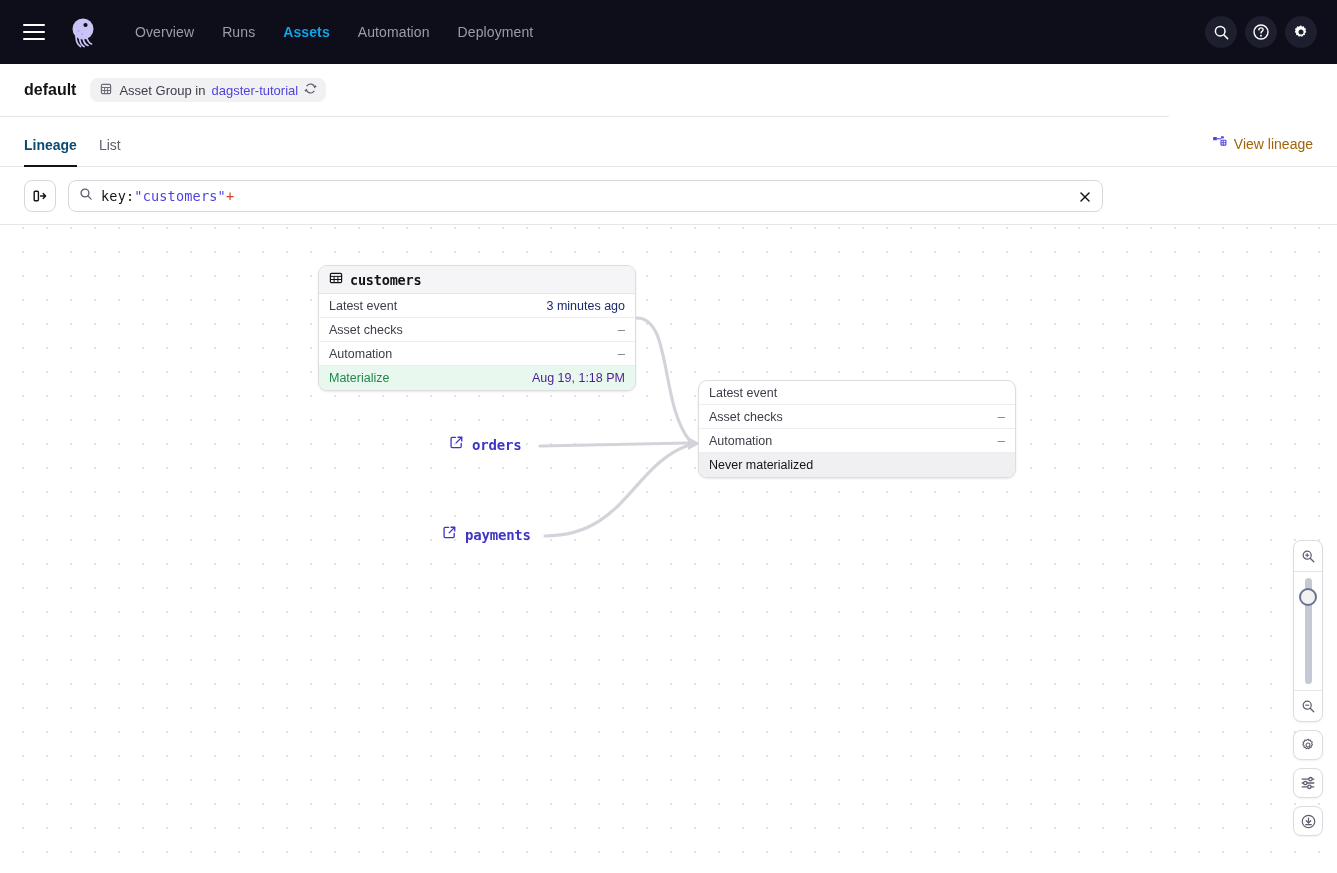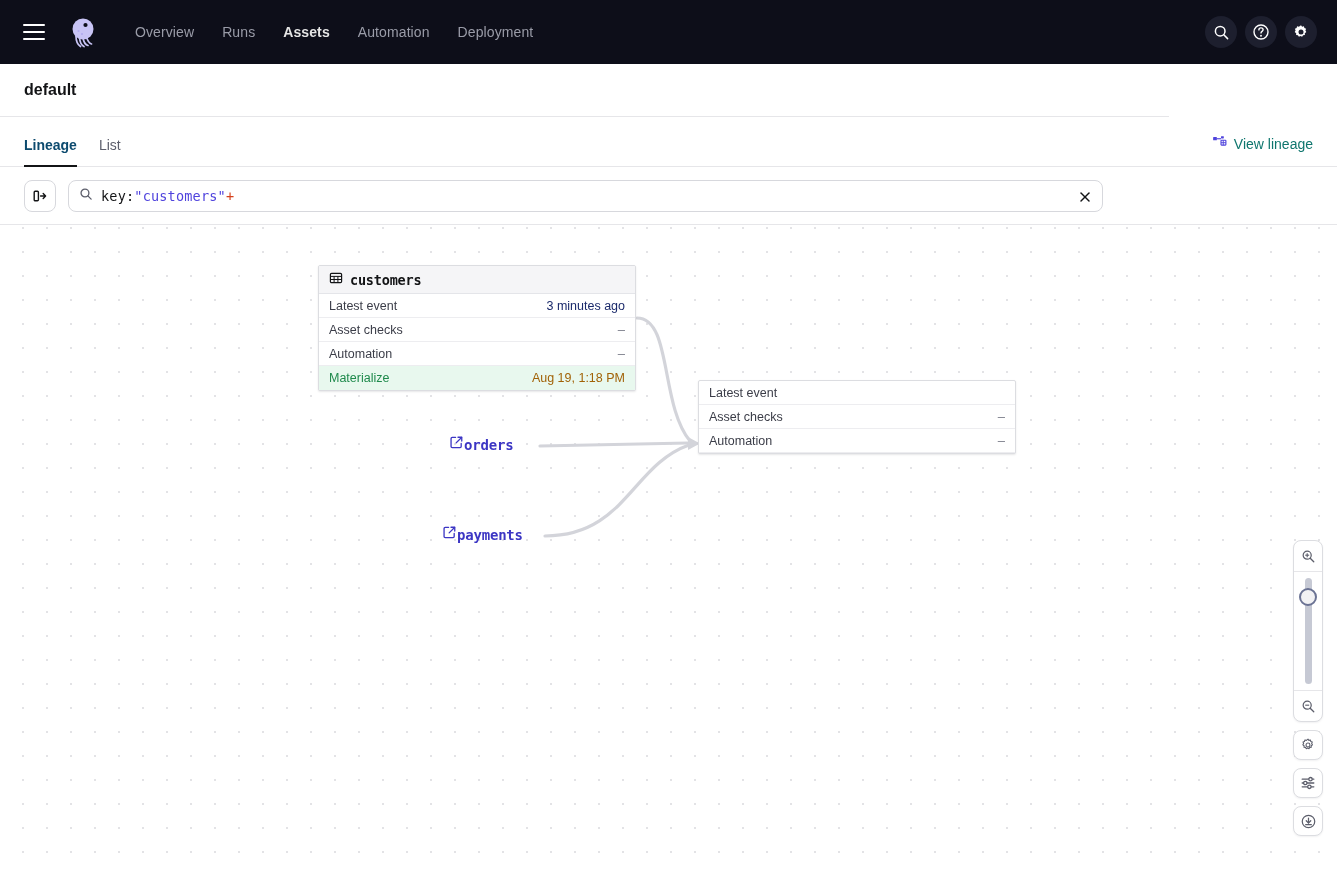--- a/index.html
+++ b/index.html
@@ -24,21 +24,21 @@
     display: flex; flex-direction: column; justify-content: space-between;
     cursor: pointer;
   }
   .hamburger span { display: block; height: 2px; background: #ffffff; border-radius: 1px; }
   .logo-wrap { width: 40px; height: 40px; display: flex; align-items: center; justify-content: center; }
   .nav-links { display: flex; align-items: flex-end; margin-left: 22px; gap: 8px; }
   .nav-link {
     font-size: 14px; color: #9a9ca8; padding: 6px 10px; border-radius: 6px;
     cursor: pointer; white-space: nowrap; letter-spacing: .1px;
   }
-  .nav-link.active { color: #e5e5e5; font-weight: 700; }
+  .nav-link.active { color: #0ea5e9; font-weight: 700; }
   .nav-right { position: absolute; right: 20px; top: 0; height: 64px; display: flex; align-items: center; gap: 8px; }
   .icon-btn-dark {
     width: 32px; height: 32px; border-radius: 50%;
     background: #1d1f2e; display: flex; align-items: center; justify-content: center; cursor: pointer;
   }
 
   
   .page-header {
     position: absolute; top: 64px; left: 0; width: 1169px; height: 53px;
     background: #ffffff; border-bottom: 1px solid #e6e6e9;
@@ -68,21 +68,21 @@
   .tab {
     font-size: 14px; color: #5c5e6b; padding-bottom: 13px; cursor: pointer; position: relative;
   }
   .tab.active { color: #0c4a6e; font-weight: 700; }
   .tab.active::after {
     content: ""; position: absolute; left: 0; right: 0; bottom: -1px; height: 2px; background: #131416;
   }
   .view-lineage {
     position: absolute; right: 24px; bottom: 13px;
     display: flex; align-items: center; gap: 7px;
-    font-size: 14px; color: #0f766e; cursor: pointer;
+    font-size: 14px; color: #a16207; cursor: pointer;
   }
 
   
   .toolbar {
     position: absolute; top: 167px; left: 0; width: 1337px; height: 58px;
     background: #fff; border-bottom: 1px solid #e6e6e9;
     display: flex; align-items: center;
   }
   .panel-btn {
     width: 32px; height: 32px; margin-left: 24px;
@@ -137,21 +137,21 @@
     background-position: 11px 15px;
     overflow: hidden;
   }
   .edges { position: absolute; top: 0; left: 0; width: 1337px; height: 648px; }
 
   
   .node {
     position: absolute;
     background: #ffffff;
     border: 1px solid #dcdde1;
-    border-radius: 2px;
+    border-radius: 9px;
     box-shadow: 0 1px 2px rgba(16,22,26,.10);
     overflow: hidden;
   }
   .node-header {
     height: 28px; display: flex; align-items: center; gap: 7px;
     padding: 0 10px; background: #f5f5f7; border-bottom: 1px solid #e4e5e9;
   }
   .node-title {
     font-family: "DejaVu Sans Mono", "Liberation Mono", monospace;
     font-size: 13.5px; font-weight: 700; color: #131416; letter-spacing: -.2px;
@@ -160,28 +160,28 @@
     height: 24px; display: flex; align-items: center; justify-content: space-between;
     padding: 0 10px; font-size: 12.5px; color: #3b3d48;
     border-bottom: 1px solid #ededf0;
   }
   .node-row .val { color: #1b2a6b; font-size: 12.5px; }
   .node-row .dash { color: #7b7d8a; font-size: 13px; }
   .node-row.status-green {
     background: #e8f8ee; border-bottom: none;
   }
   .node-row.status-green .lbl { color: #1f8a4c; }
-  .node-row.status-green .val { color: #a16207; }
+  .node-row.status-green .val { color: #4c1d95; }
   .node-row.status-grey {
     background: #f0f0f2; border-bottom: none; color: #131416;
   }
 
   
   .ext-asset {
-    position: absolute; display: flex; align-items: center; cursor: pointer;
+    position: absolute; display: flex; align-items: center; gap: 8px; cursor: pointer;
   }
   .ext-asset .name {
     font-family: "DejaVu Sans Mono", "Liberation Mono", monospace;
     font-size: 14px; font-weight: 700; color: #3c36c4; letter-spacing: -.2px;
   }
 
   
   .zoom-stack {
     position: absolute; right: 14px; top: 315px;
     display: flex; flex-direction: column; align-items: center; gap: 8px;
@@ -261,20 +261,41 @@
         <svg width="18" height="18" viewBox="0 0 18 18" aria-hidden="true">
           <path d="M9 2.2l1.1 1.5 1.8-.4.5 1.8 1.7.7-.7 1.7.9 1.6-1.5 1.1.1 1.8-1.8.2-1 1.5-1.6-.8-1.6.8-1-1.5-1.8-.2.1-1.8L2.7 9.1l.9-1.6-.7-1.7 1.7-.7.5-1.8 1.8.4z" fill="#ffffff"></path>
           <circle cx="9" cy="9" r="2.5" fill="#1d1f2e"></circle>
         </svg>
       </div>
     </div>
   </div>
 
   <div class="page-header">
     <div class="page-title">default</div>
+    <div class="group-badge">
+      <span>
+        <svg width="14" height="14" viewBox="0 0 14 14" aria-hidden="true">
+          <rect x="2.4" y="2.4" width="9.2" height="9.2" rx="1.3" stroke="#6b6d7a" stroke-width="1.2" fill="none"></rect>
+          <line x1="2.4" y1="5.5" x2="11.6" y2="5.5" stroke="#6b6d7a" stroke-width="1"></line>
+          <line x1="2.4" y1="8.5" x2="11.6" y2="8.5" stroke="#6b6d7a" stroke-width="1"></line>
+          <line x1="5.6" y1="5.5" x2="5.6" y2="11.6" stroke="#6b6d7a" stroke-width="1"></line>
+          <line x1="8.6" y1="5.5" x2="8.6" y2="11.6" stroke="#6b6d7a" stroke-width="1"></line>
+        </svg>
+      </span>
+      <span>Asset Group in</span>
+      <span class="link">dagster-tutorial</span>
+      <span>
+        <svg width="13" height="13" viewBox="0 0 14 14" aria-hidden="true">
+          <path d="M11.5 6A4.6 4.6 0 0 0 3.2 4.1" stroke="#5c5e6b" stroke-width="1.25" fill="none" stroke-linecap="round"></path>
+          <path d="M2.5 8a4.6 4.6 0 0 0 8.3 1.9" stroke="#5c5e6b" stroke-width="1.25" fill="none" stroke-linecap="round"></path>
+          <path d="M11.9 3.2l-.4 2.6 2.2-.6z" fill="#5c5e6b"></path>
+          <path d="M2.1 10.8l.4-2.6-2.2.6z" fill="#5c5e6b"></path>
+        </svg>
+      </span>
+    </div>
   </div>
 
   <div class="tabs-row">
     <div class="tabs">
       <div class="tab active">Lineage</div>
       <div class="tab">List</div>
     </div>
     <div class="view-lineage">
       <span>
         <svg width="15" height="15" viewBox="0 0 16 16" aria-hidden="true">
@@ -387,20 +408,24 @@
         <span class="lbl">Latest event</span>
         <span class="val"></span>
       </div>
       <div class="node-row">
         <span class="lbl">Asset checks</span>
         <span class="dash">–</span>
       </div>
       <div class="node-row">
         <span class="lbl">Automation</span>
         <span class="dash">–</span>
+      </div>
+      <div class="node-row status-grey">
+        <span class="lbl">Never materialized</span>
+        <span class="val"></span>
       </div>
     </div>
 
     <div class="ext-asset" style="left:449px; top:210px;">
       <span>
         <svg width="15" height="15" viewBox="0 0 16 16" aria-hidden="true">
           <path d="M7 2.6H3.4A1.2 1.2 0 0 0 2.2 3.8v8.4a1.2 1.2 0 0 0 1.2 1.2h8.4a1.2 1.2 0 0 0 1.2-1.2V9" stroke="#3c36c4" stroke-width="1.4" fill="none" stroke-linecap="round"></path>
           <path d="M9.6 2.4h4v4" stroke="#3c36c4" stroke-width="1.4" fill="none" stroke-linecap="round" stroke-linejoin="round"></path>
           <line x1="13.4" y1="2.6" x2="7.6" y2="8.4" stroke="#3c36c4" stroke-width="1.4" stroke-linecap="round"></line>
         </svg>

